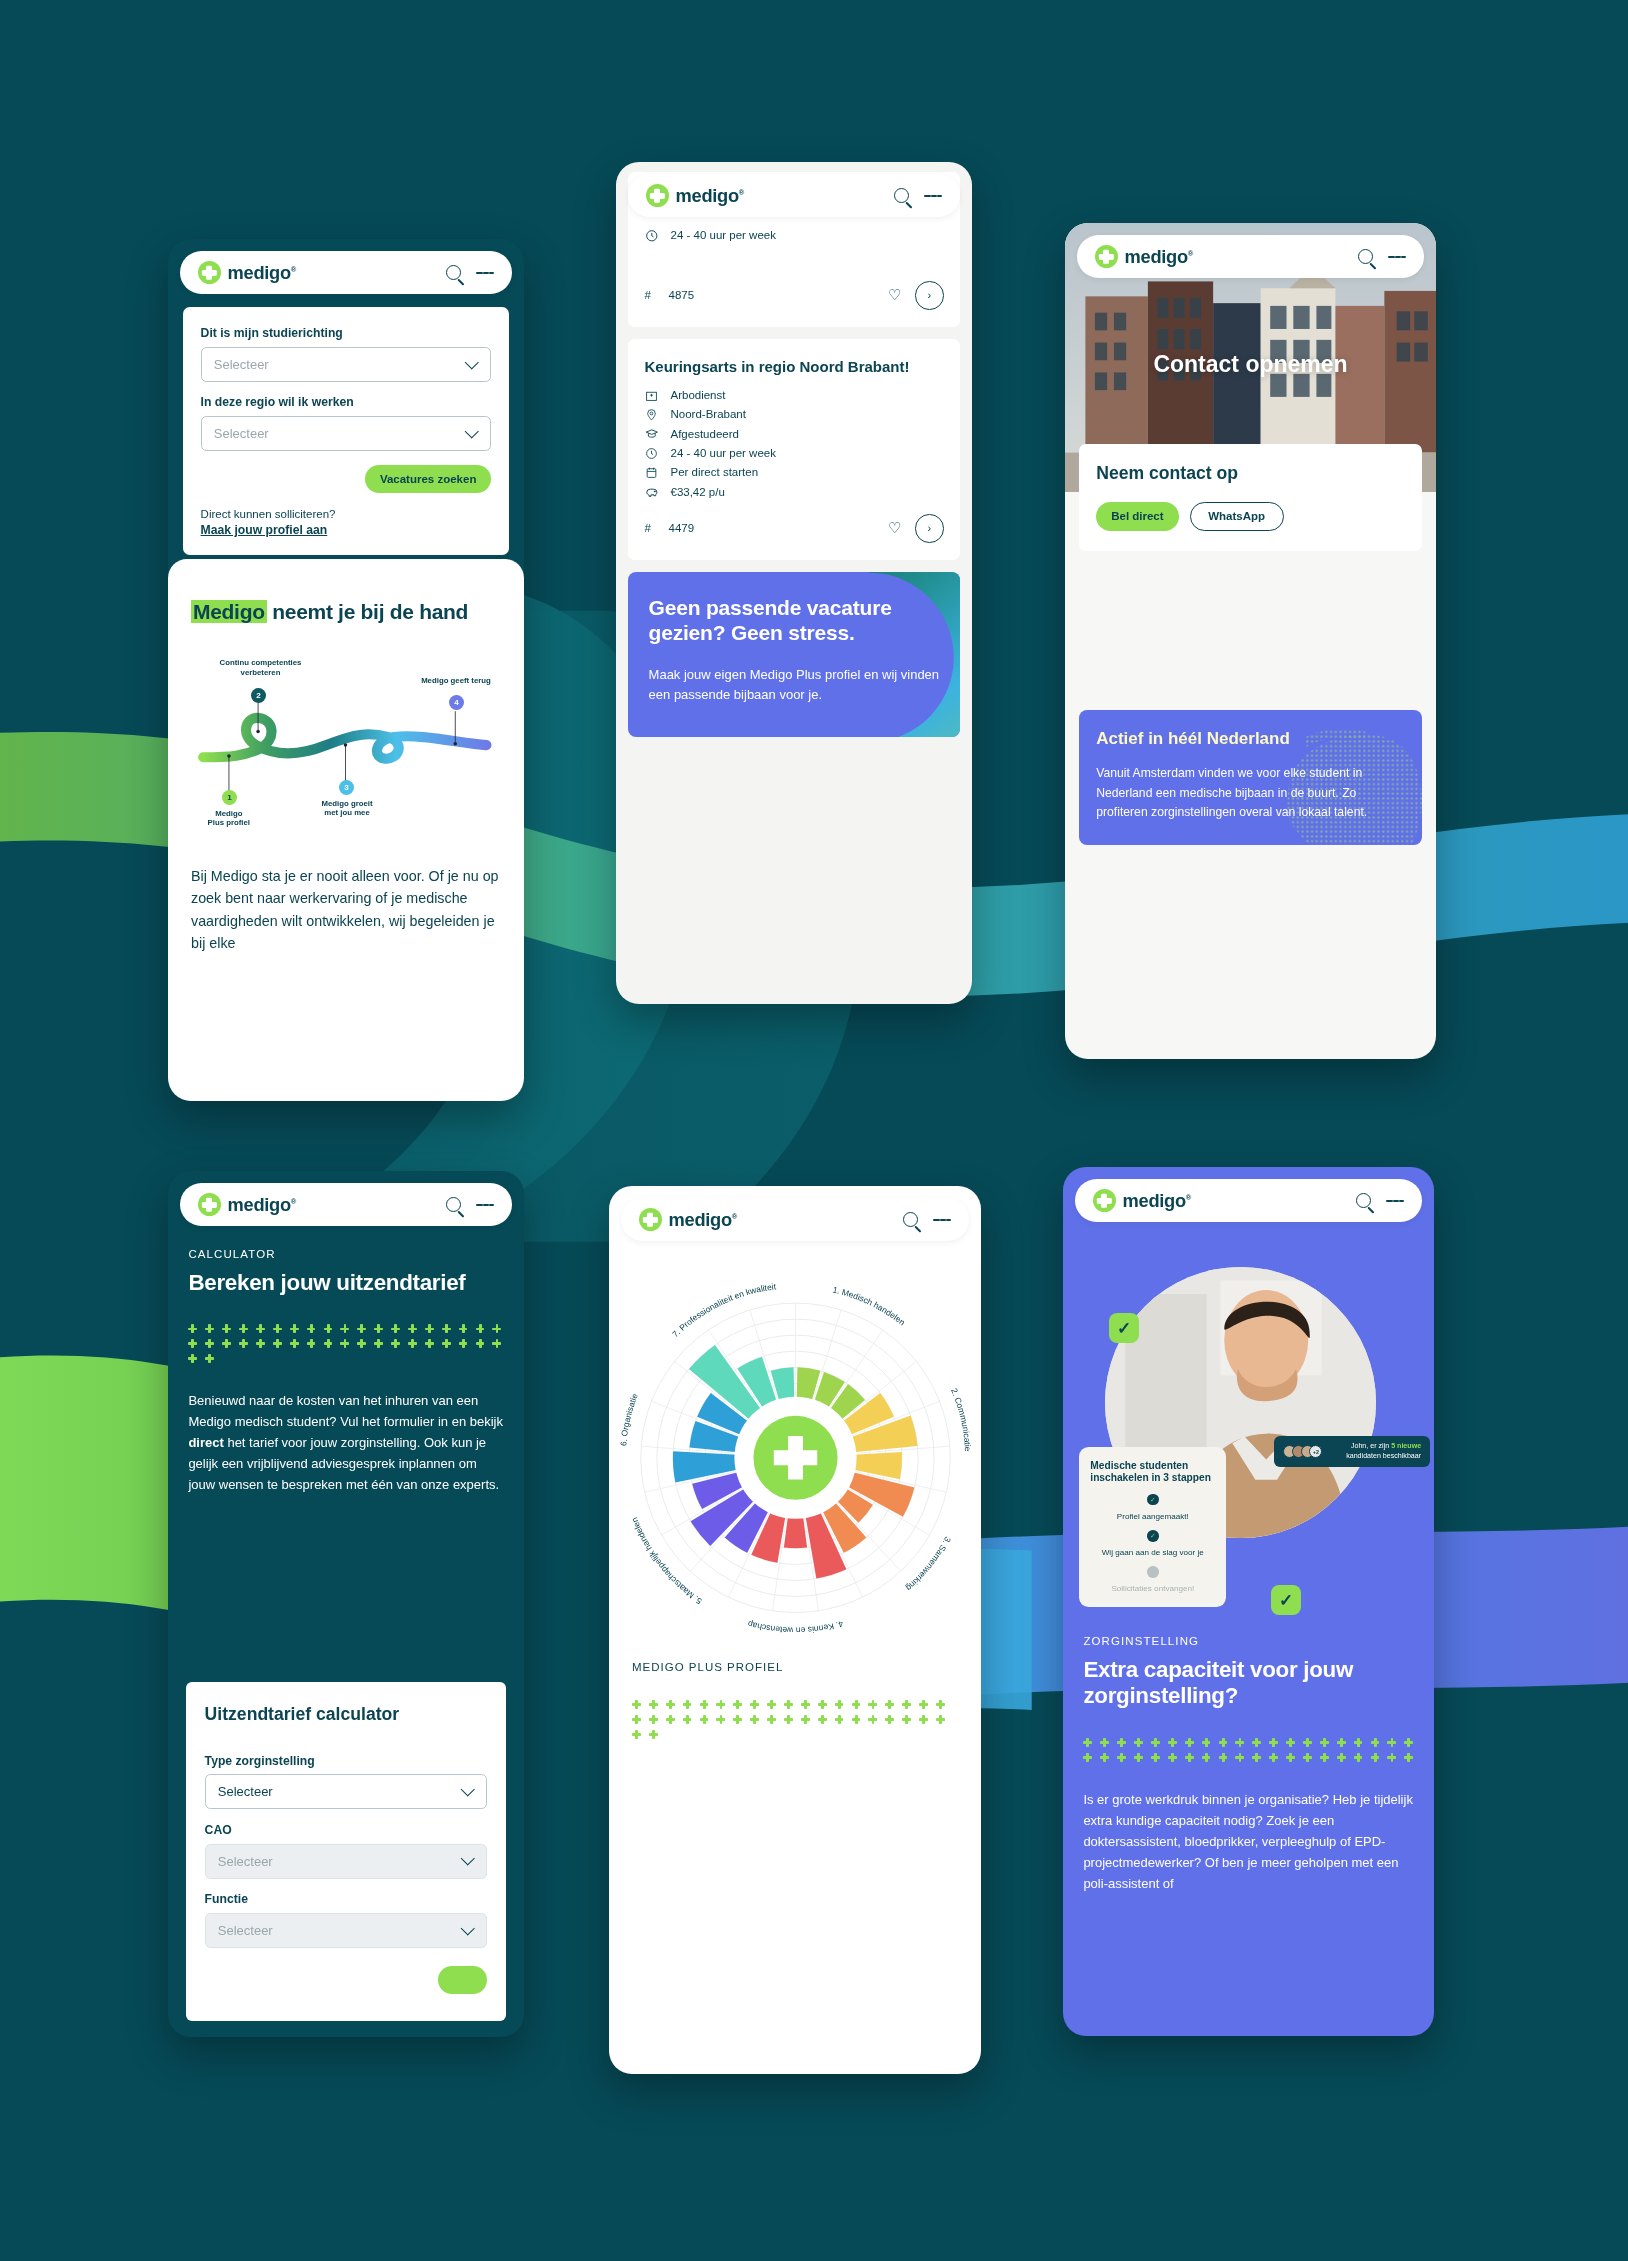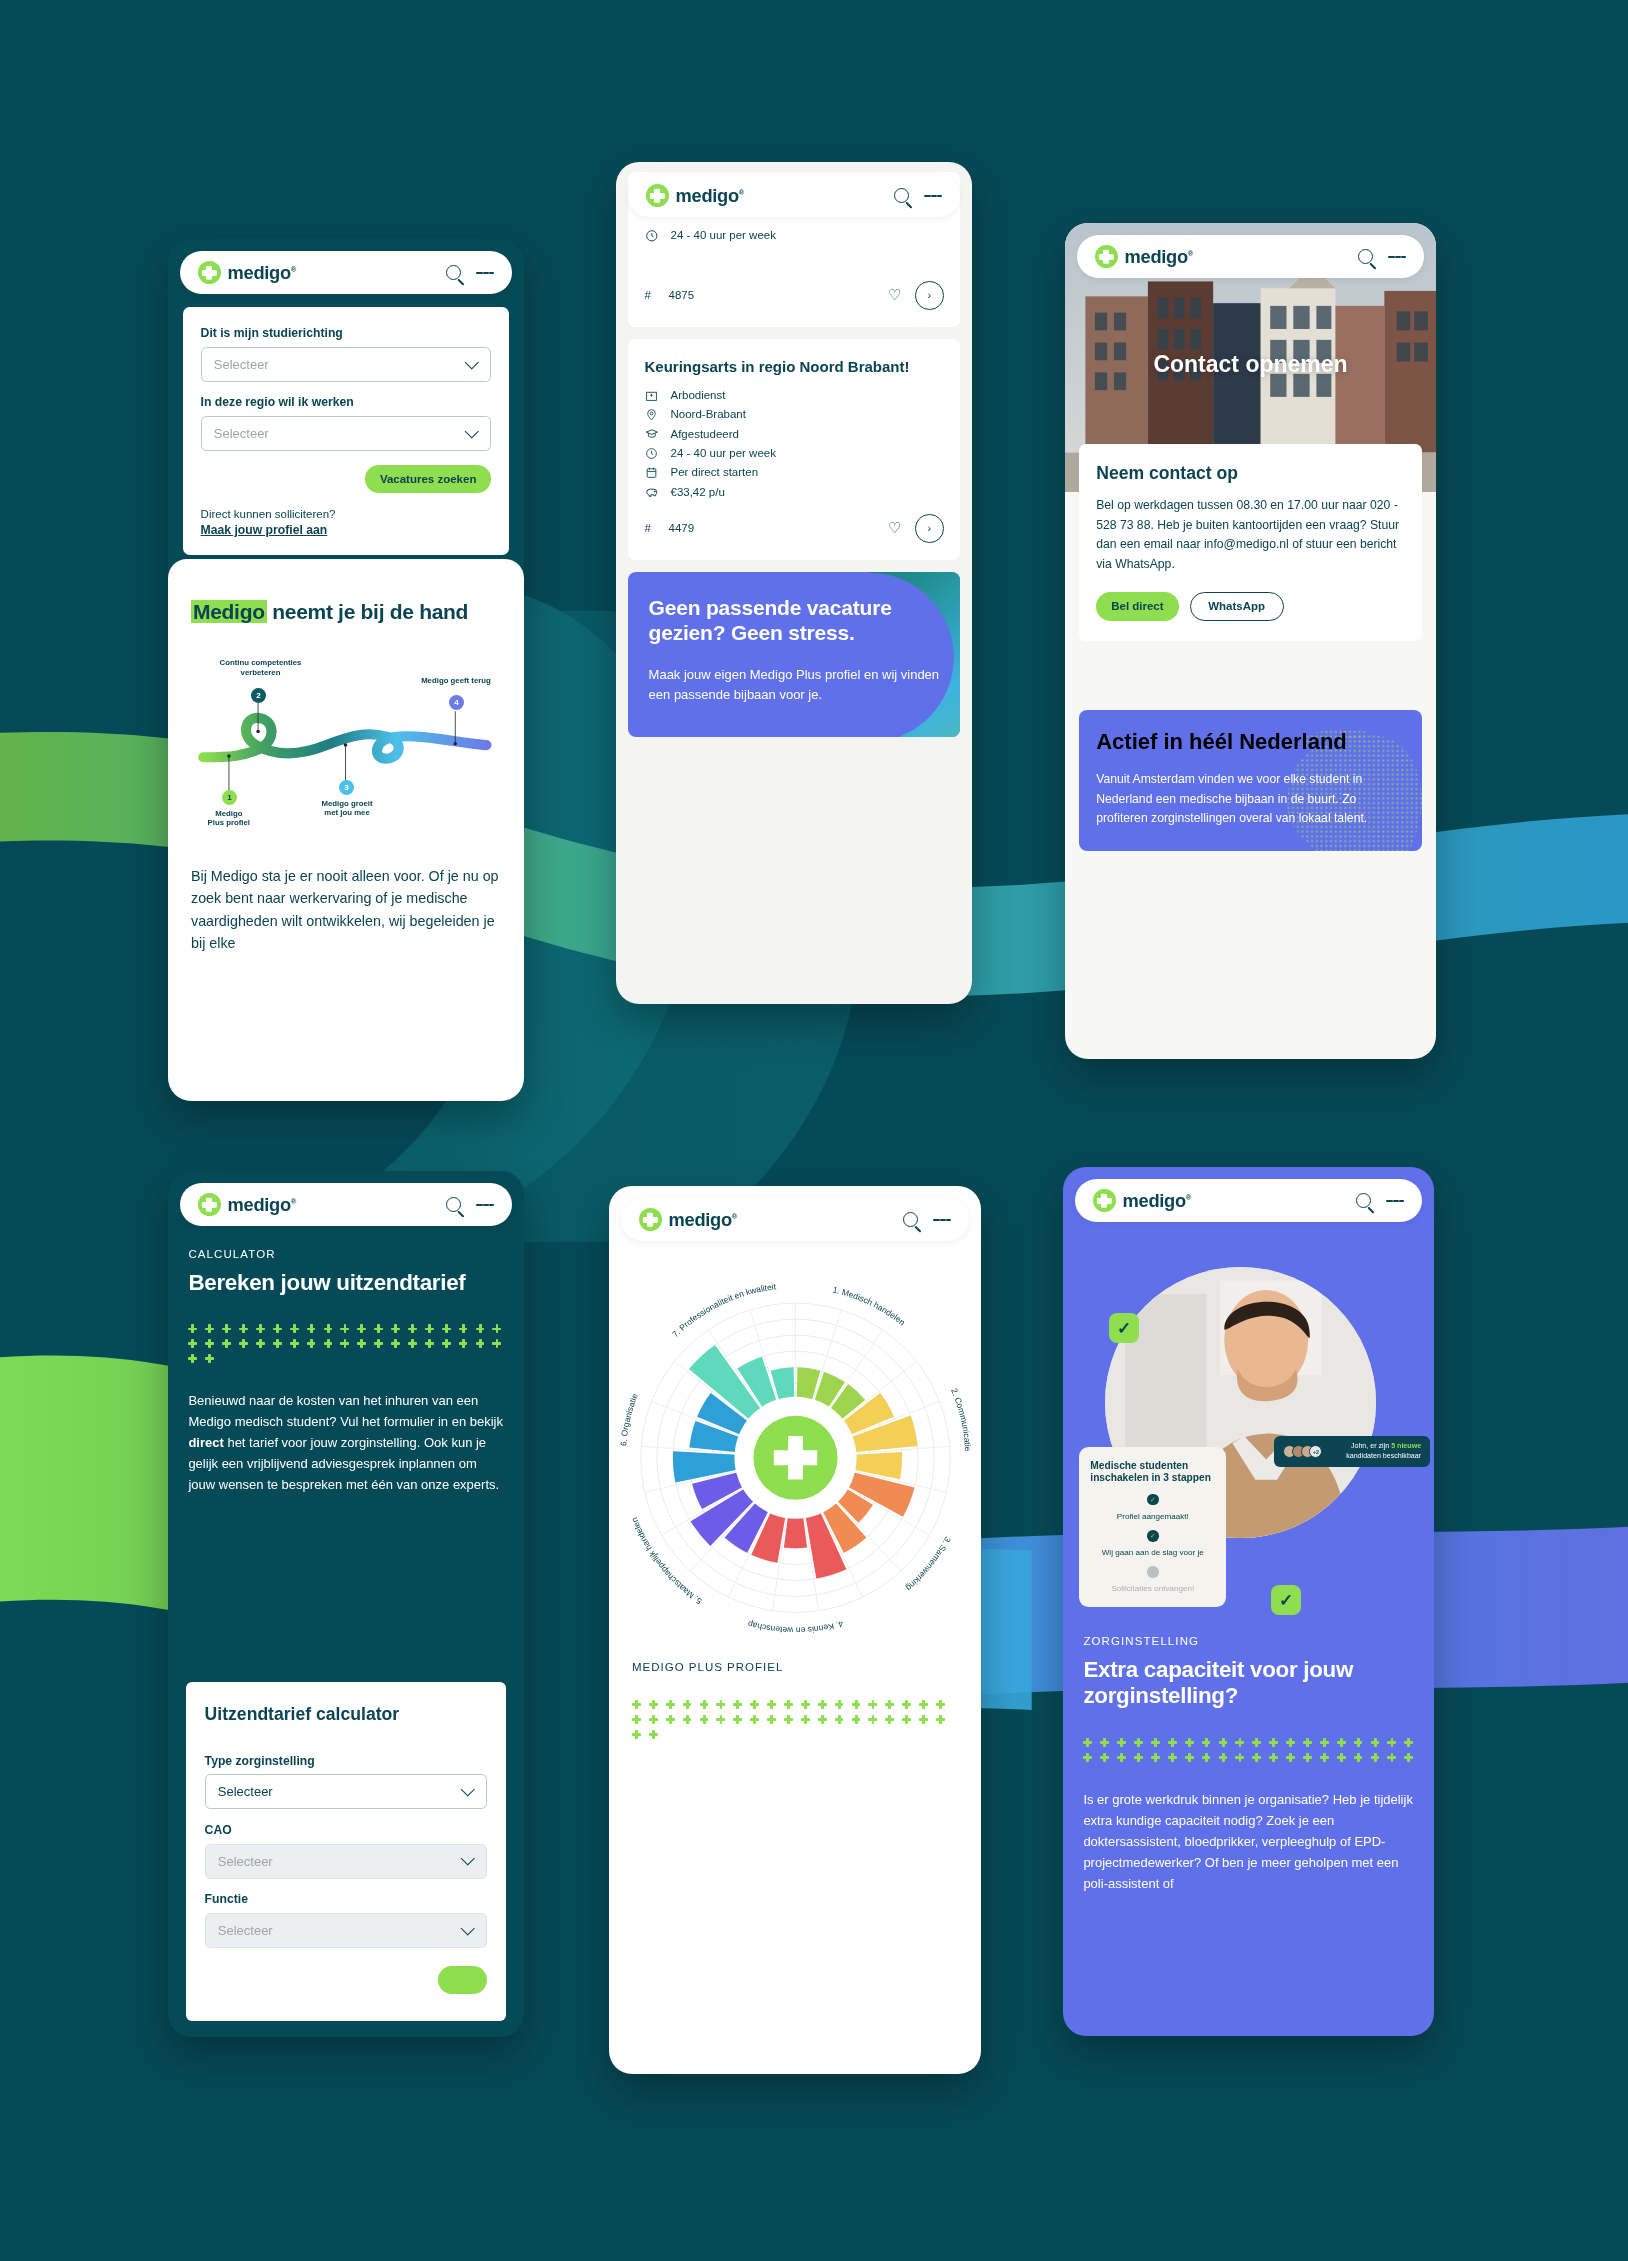--- a/index.html
+++ b/index.html
@@ -166,21 +166,21 @@
   .btn-row { display: flex; gap: 11px; margin-top: 17.6px; }
   .btn-outline {
     background: #fff; color: #0b4452; font-weight: 700; font-size: 11.5px;
     border: 1.4px solid #0b4452; border-radius: 678px; padding: 7.5px 17.6px; cursor: pointer;
   }
   .nl-card {
     position: absolute; left: 13.6px; right: 13.6px; top: 487px;
     background: #6070e8; border-radius: 8.1px; padding: 19px 17.6px 22px;
     overflow: hidden;
   }
-  .nl-card h4 { font-size: 22px; font-weight: 700; color: #000000; position: relative; z-index: 2; }
+  .nl-card h4 { font-size: 17px; font-weight: 700; color: #fef9c3; position: relative; z-index: 2; }
   .nl-card p { font-size: 12.2px; line-height: 1.6; color: #fff; margin-top: 15px; position: relative; z-index: 2; }
   .nl-map { position: absolute; right: -11px; top: 11px; z-index: 1; opacity: .55; }
 
   
   #phone4 { left: 168px; top: 1171px; width: 356px; height: 866px; background: #064a57; }
   .p4-body { position: absolute; left: 20.4px; right: 20.4px; top: 77px; }
   .calc-card {
     position: absolute; left: 17.6px; right: 17.6px; top: 475px;
     background: #fff; border-radius: 6px; padding: 22px 19px 27px; margin-top: 36px;
   }
@@ -516,21 +516,20 @@
         </g>
         <path d="M330 96 l34 -32 l34 32 z" fill="#b9b1a2"></path>
         <circle cx="364" cy="56" r="13" fill="#9e958a"></circle>
         <rect x="0" y="338" width="546" height="58" fill="#b0a79d"></rect>
       </svg>
     </div>
     <div class="hero-title">Contact opnemen</div>
 
     <div class="contact-card">
       <h3>Neem contact op</h3>
-      <p>Bel op werkdagen tussen 08.30 en 17.00 uur naar 020 - 528 73 88. Heb je buiten kantoortijden een vraag? Stuur dan een email naar info@medigo.nl of stuur een bericht via WhatsApp.</p>
       <div class="btn-row">
         <button class="btn-green">Bel direct</button>
         <button class="btn-outline">WhatsApp</button>
       </div>
     </div>
 
     <div class="nl-card">
       <svg class="nl-map" width="170" height="190" viewBox="0 0 250 280">
         <defs>
           <pattern id="dots" width="7" height="7" patternUnits="userSpaceOnUse">

